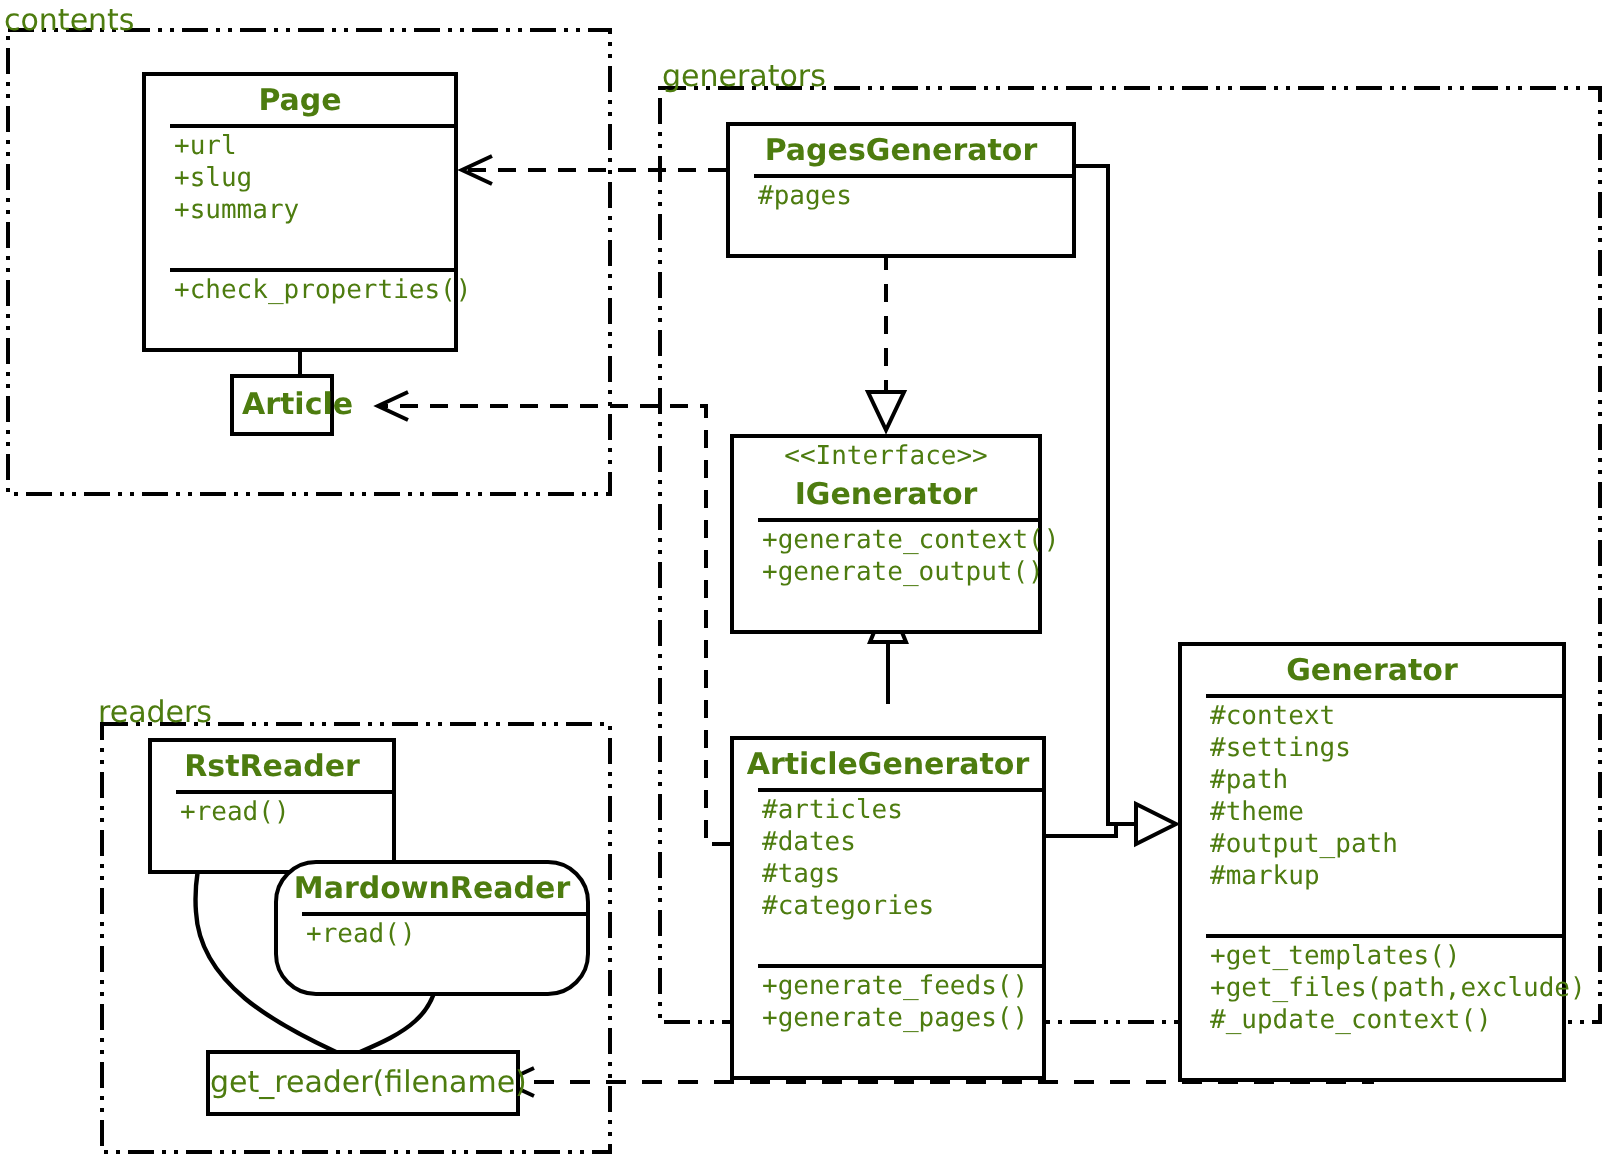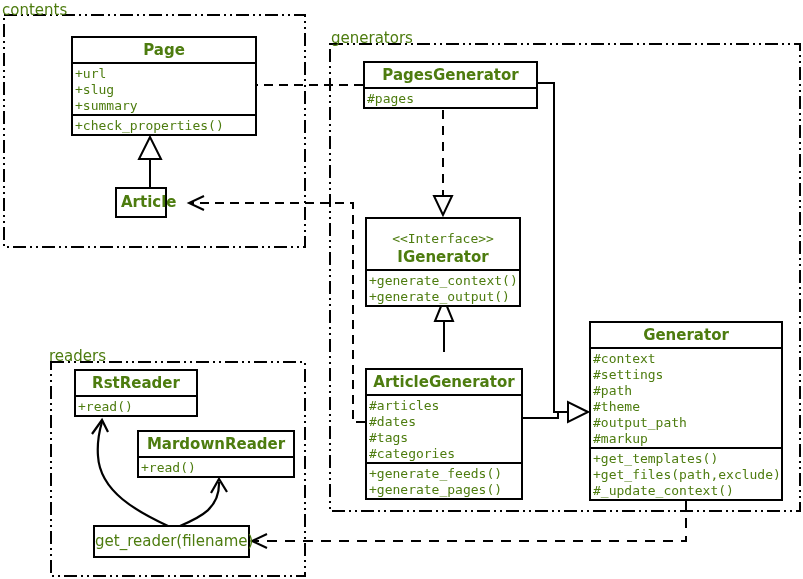--- a/index.html
+++ b/index.html
@@ -33,33 +33,34 @@
     text-align: center;
     white-space: nowrap;
     padding: 0 4px;
   }
   .uml-stereotype {
     font-family: "DejaVu Sans Mono", "Liberation Mono", monospace;
     font-weight: normal;
     font-size: 13px;
     line-height: 16px;
     text-align: center;
-    padding-top: 12px;
+    padding-top: 2px;
   }
   .uml-stereotype-name {
     font-weight: bold;
     font-size: 15px;
     line-height: 20px;
     text-align: center;
     padding-bottom: 2px;
   }
   .uml-compartment {
     font-family: "DejaVu Sans Mono", "Liberation Mono", monospace;
     font-size: 13px;
-    padding: 2px 0 0 2px;
+    padding: 2px 0 20px 2px;
+    margin-left: 12px;
   }
   .uml-compartment.attrs { border-top: 2px solid #000; }
   .uml-compartment.methods { border-top: 2px solid #000; }
   .uml-member { line-height: 16px; white-space: nowrap; }
 
   .plain-box {
     position: absolute;
     box-sizing: border-box;
     background: #ffffff;
     border: 2px solid #000;
@@ -123,21 +124,21 @@
     <g>
       <path d="M180,526 C 201,517 220,508 219,482" stroke="#000" stroke-width="2.2" fill="none"></path>
       <path d="M211,493 L219,479 L227,492" stroke="#000" stroke-width="2.2" fill="none"></path>
     </g>
   </svg>
 
   <div class="pkg-label" style="left:2px; top:1px;">contents</div>
   <div class="pkg-label" style="left:331px; top:29px;">generators</div>
   <div class="pkg-label" style="left:49px; top:347px;">readers</div>
 
-  <div class="uml-class" style="left:71px; top:36px; width:186px;">
+  <div class="uml-class" style="left:71px; top:36px; width:158px;">
     <div class="uml-title">Page</div>
     <div class="uml-compartment attrs">
       <div class="uml-member">+url</div>
       <div class="uml-member">+slug</div>
       <div class="uml-member">+summary</div>
     </div>
     <div class="uml-compartment methods">
       <div class="uml-member">+check_properties()</div>
     </div>
   </div>
@@ -193,22 +194,22 @@
     </div>
   </div>
 
   <div class="uml-class" style="left:74px; top:369px; width:124px;">
     <div class="uml-title">RstReader</div>
     <div class="uml-compartment methods">
       <div class="uml-member">+read()</div>
     </div>
   </div>
 
-  <div class="uml-class" style="left:137px; top:430px; width:158px;">
+  <div class="uml-class" style="left:137px; top:430px; width:158px;border-radius:21px;">
     <div class="uml-title">MardownReader</div>
     <div class="uml-compartment methods">
       <div class="uml-member">+read()</div>
     </div>
   </div>
 
-  <div class="plain-box" style="left:93px; top:525px; width:157px; height:33px; line-height:29px;">get_reader(filename)</div>
+  <div class="plain-box" style="left:103px; top:525px; width:157px; height:33px; line-height:29px;">get_reader(filename)</div>
 
 </div>
 
 </body></html>

